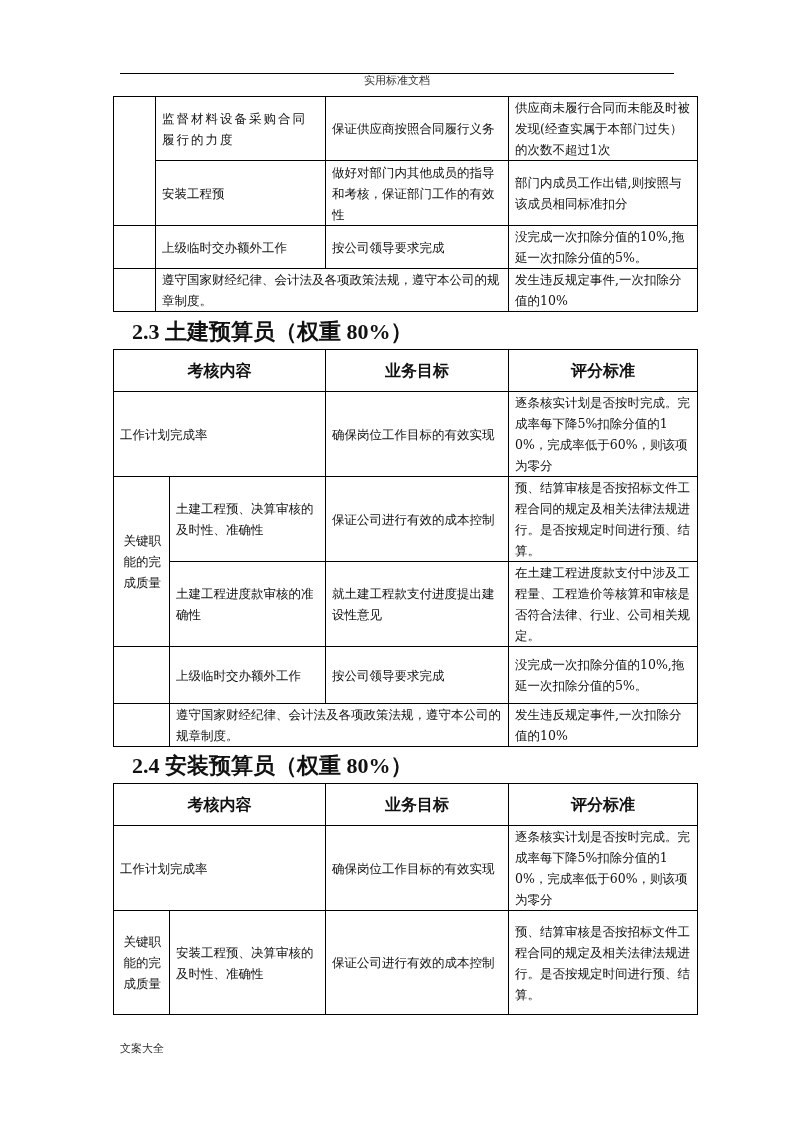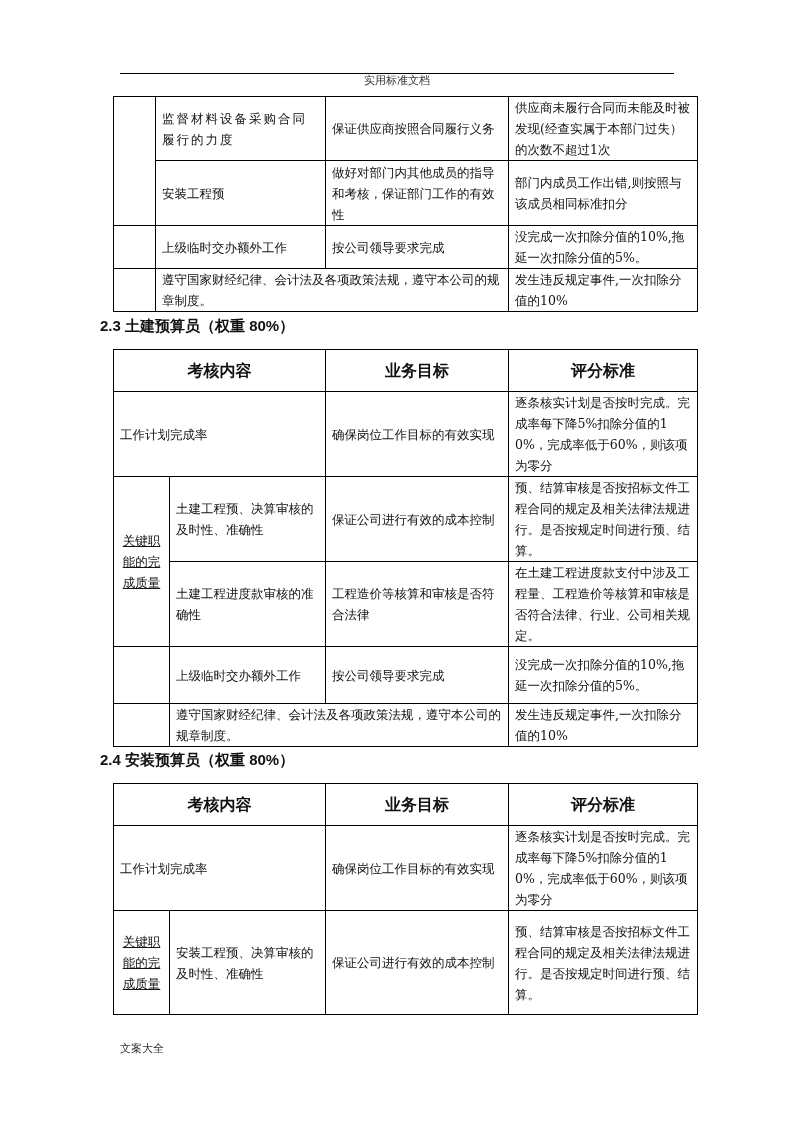--- a/index.html
+++ b/index.html
@@ -19,24 +19,24 @@
     table.kpi {
       position: absolute; left: 113px; width: 584px;
       border-collapse: collapse; table-layout: fixed;
       font-size: 12.5px; line-height: 21px; padding-left: 40px;
     }
     table.kpi td, table.kpi th {
       border: 1px solid #000; padding: 0 6px; vertical-align: middle;
       text-align: left; font-weight: normal; word-break: break-all;
     }
     table.kpi th { text-align: center; font-weight: bold; font-family: "DejaVu Sans", "Liberation Sans", sans-serif; font-size: 16px; }
-    table.kpi td.cat { text-align: center; padding: 0 2px; text-decoration: underline; }
+    table.kpi td.cat { text-align: right; padding: 0 2px; }
     .section-title {
-      position: absolute; left: 100px; font-size: 15px; font-weight: bold;
-      font-family: Liberation Sans, sans-serif;
+      position: absolute; left: 132px; font-size: 22px; font-weight: bold;
+      font-family: Liberation Serif, serif;
     }
     .page-footer {
       position: absolute; left: 120px; top: 1041px; font-size: 11px; color: #333;
     }
   </style>
 </head>
 <body>
 
 <div class="page-header">实用标准文档</div>
 <div class="header-rule"></div>
@@ -95,21 +95,21 @@
     <td>逐条核实计划是否按时完成。完成率每下降5%扣除分值的10%，完成率低于60%，则该项为零分</td>
   </tr>
   <tr style="height:83px">
     <td rowspan="2" class="cat" style="padding:0 8px">关键职能的完成质量</td>
     <td>土建工程预、决算审核的及时性、准确性</td>
     <td>保证公司进行有效的成本控制</td>
     <td>预、结算审核是否按招标文件工程合同的规定及相关法律法规进行。是否按规定时间进行预、结算。</td>
   </tr>
   <tr style="height:84px">
     <td>土建工程进度款审核的准确性</td>
-    <td>工程造价等核算和审核是否符合法律</td>
+    <td>就土建工程款支付进度提出建设性意见</td>
     <td>在土建工程进度款支付中涉及工程量、工程造价等核算和审核是否符合法律、行业、公司相关规定。</td>
   </tr>
   <tr style="height:57px">
     <td class="cat"></td>
     <td>上级临时交办额外工作</td>
     <td>按公司领导要求完成</td>
     <td>没完成一次扣除分值的10%,拖延一次扣除分值的5%。</td>
   </tr>
   <tr style="height:43px">
     <td class="cat"></td>

